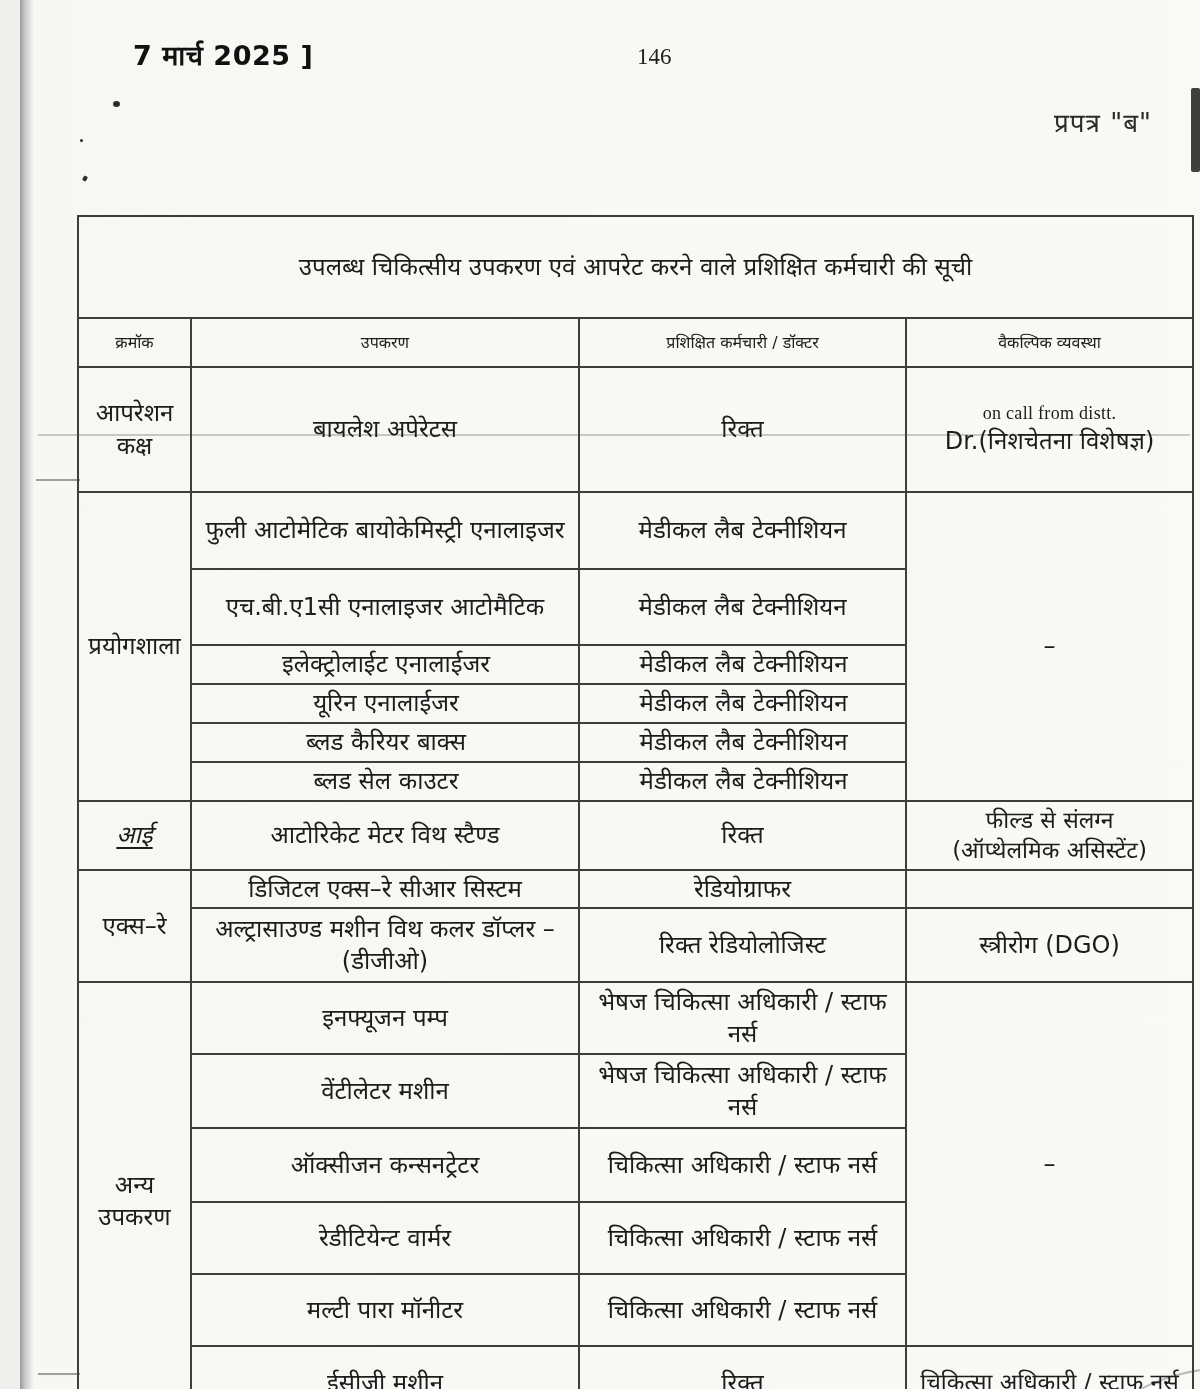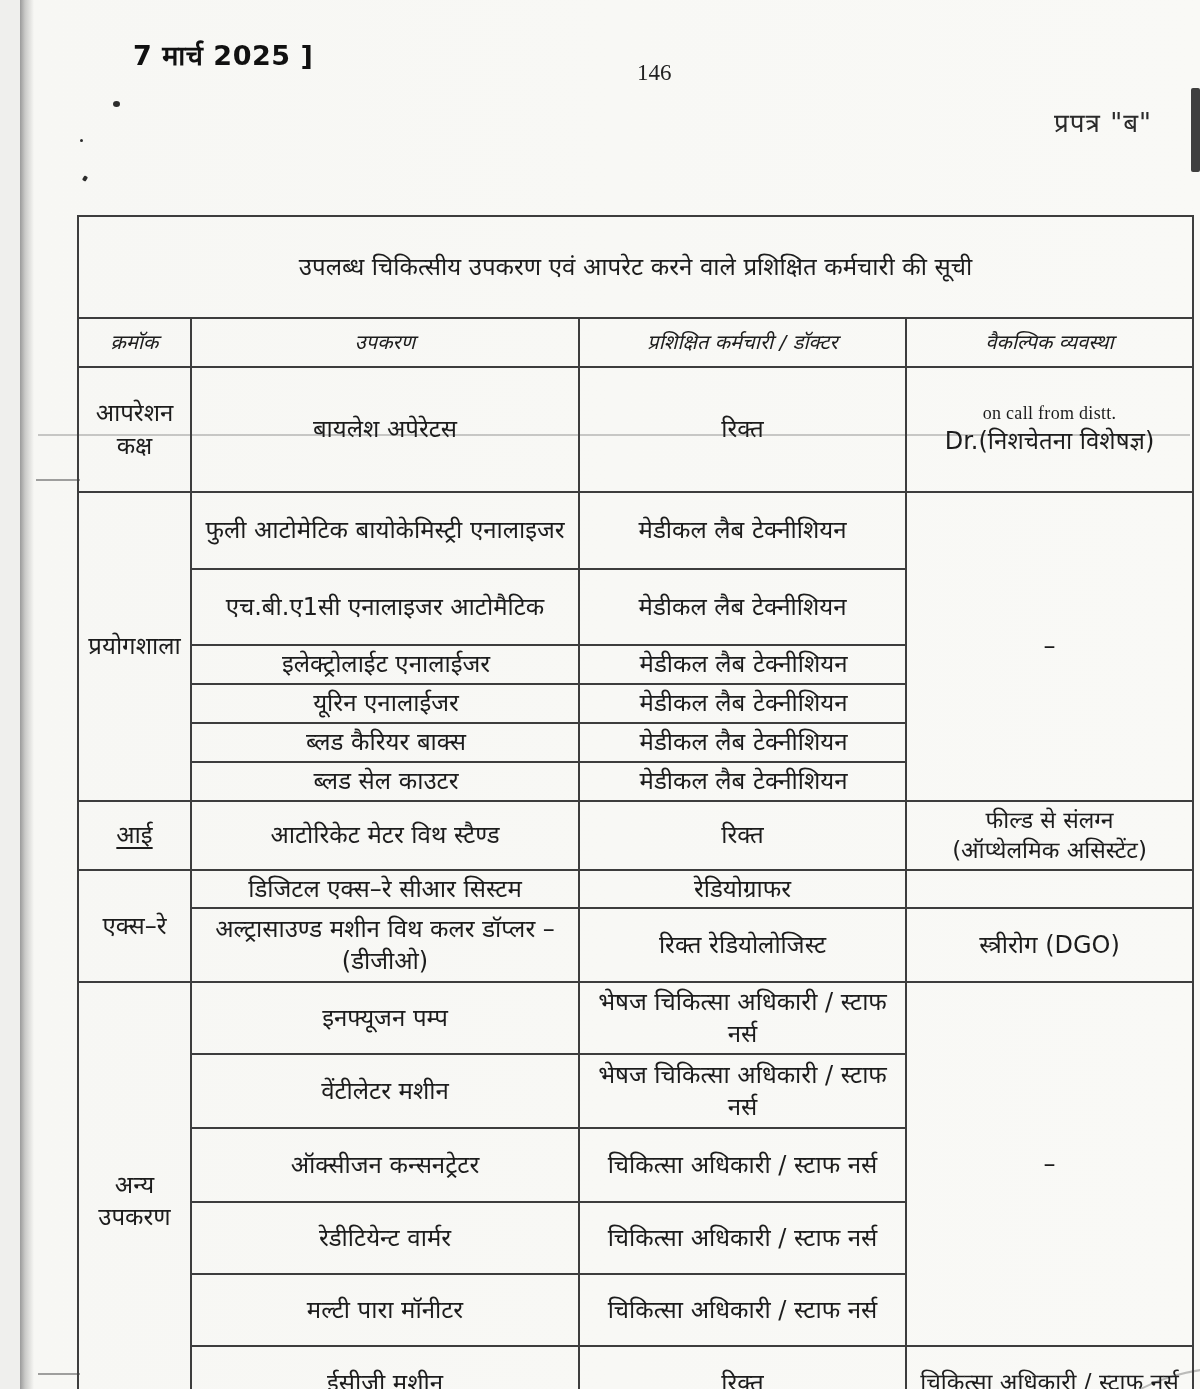--- a/index.html
+++ b/index.html
@@ -16,21 +16,21 @@
     background:linear-gradient(90deg,#9a9a9a 0px,#c9c9c7 5px,#f7f7f4 14px,#f9f9f6 100%);
     overflow:hidden;
     margin-left:20px;
   }
   
   .date-header{
     position:absolute;left:113px;top:36px;
     font-size:27px;font-weight:bold;letter-spacing:.5px;color:#111;
   }
   .page-number{
-    position:absolute;left:617px;top:60px;
+    position:absolute;left:617px;top:44px;
     font-size:23px;font-family:"Liberation Serif",serif;color:#222;
   }
   .form-label{
     position:absolute;right:48px;top:104px;
     font-size:26px;color:#2a2a2a;letter-spacing:1px;
   }
   
   .dot{position:absolute;background:#2c2c2c;border-radius:50%;}
   .artifact-line{position:absolute;background:rgba(70,70,70,.5);height:2px;}
   .right-strip{
@@ -63,23 +63,23 @@
   .col-serial{width:113px;}
   .col-equip{width:388px;}
   .col-staff{width:327px;}
   .col-alt{width:287px;}
   td.title-cell{
     font-size:30px;line-height:1.55;
     padding:8px 30px 6px 30px;color:#151515;
     font-weight:500;
     border-radius:24px;
   }
-  tr.hdr th{font-size:20px;height:43px;font-style:italic;}
+  tr.hdr th{font-size:16px;height:43px;}
   td.cat{font-size:24px;}
-  td.underlined span{text-decoration:underline;text-underline-offset:4px;}
+  td.underlined span{text-decoration:underline;text-underline-offset:4px;font-style:italic;}
   .alt-latin{
     display:block;font-family:"Liberation Serif",serif;
     font-size:18px;letter-spacing:.3px;
   }
   .alt-line2{display:block;font-size:24px;}
   .alt-line{display:block;font-size:23px;line-height:1.3;}
   td.dash-cell{font-size:26px;color:#2a2a2a;}
   
   tr.h-title td{height:96px;}
   tr.h-op td{height:119px;}

